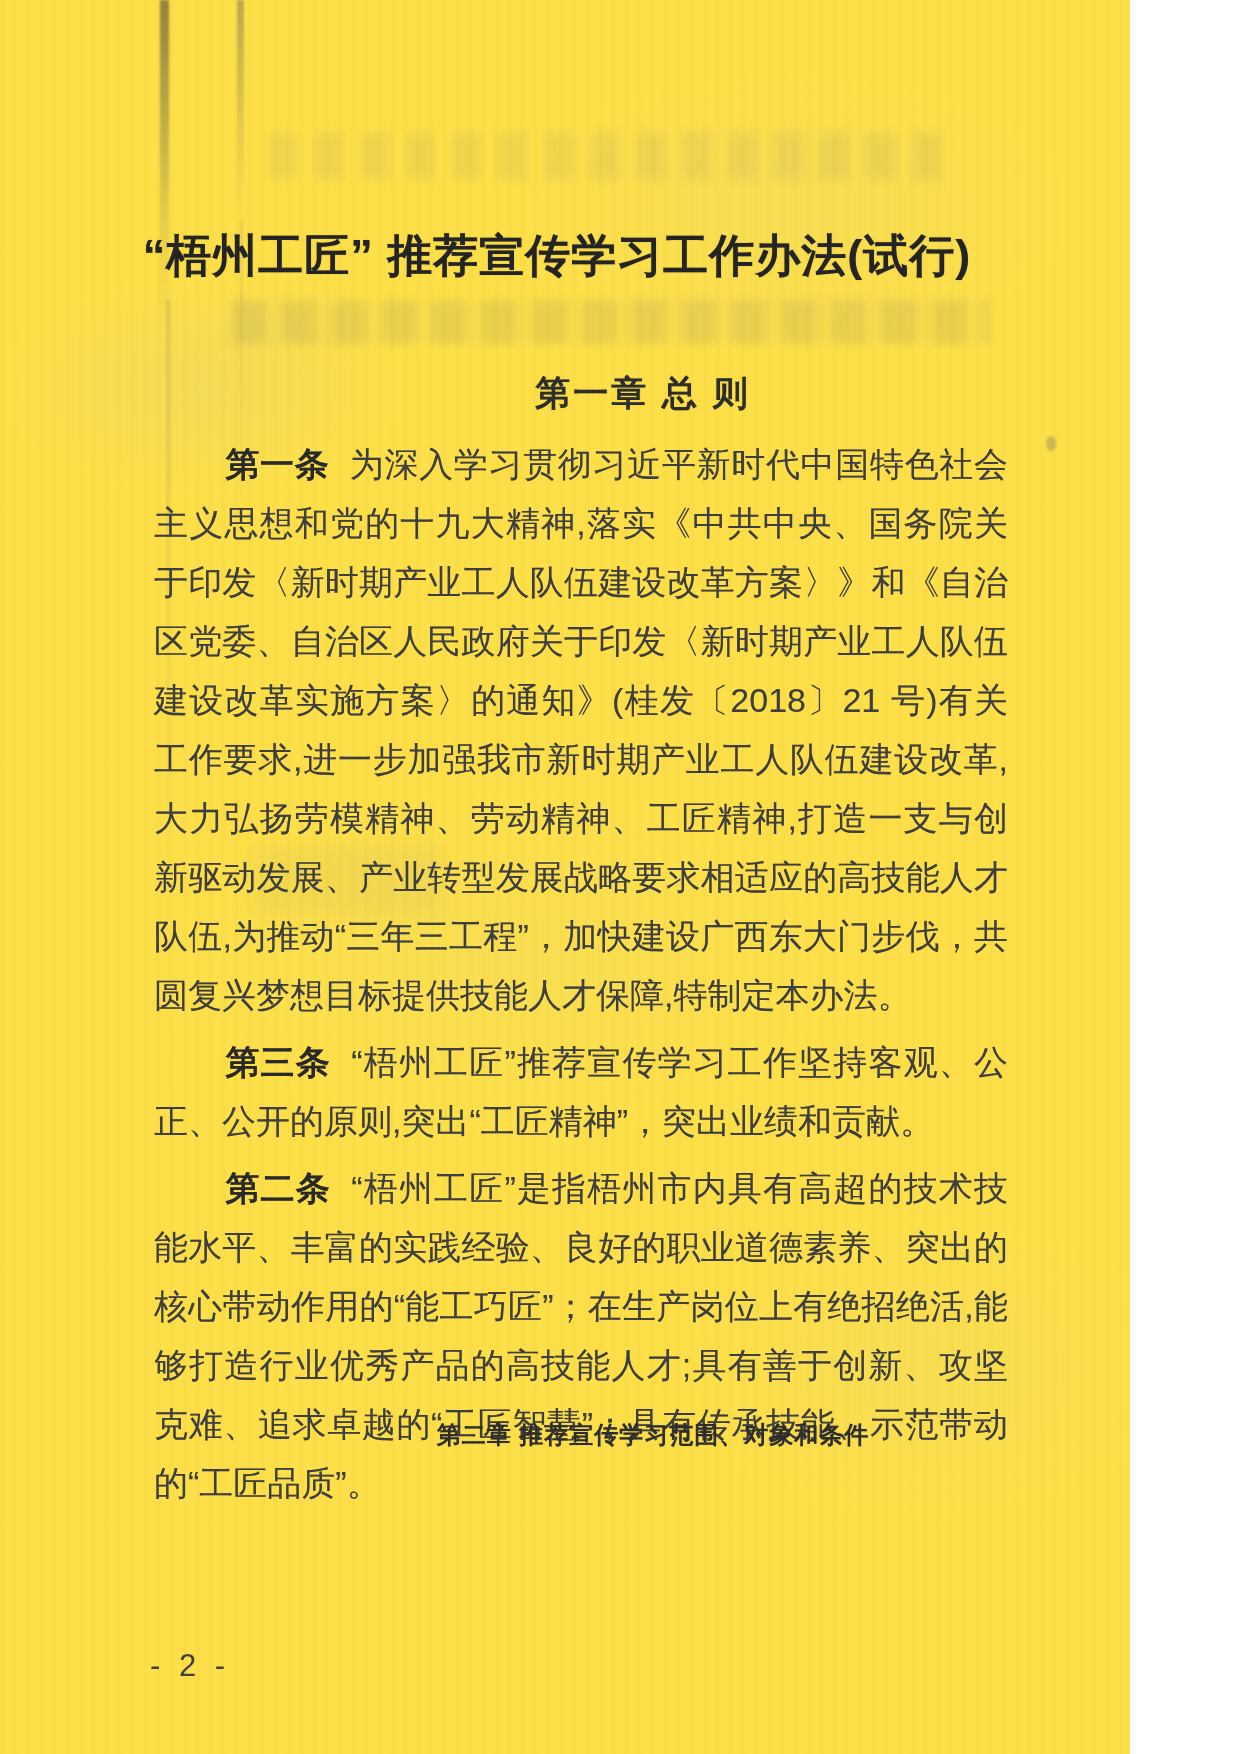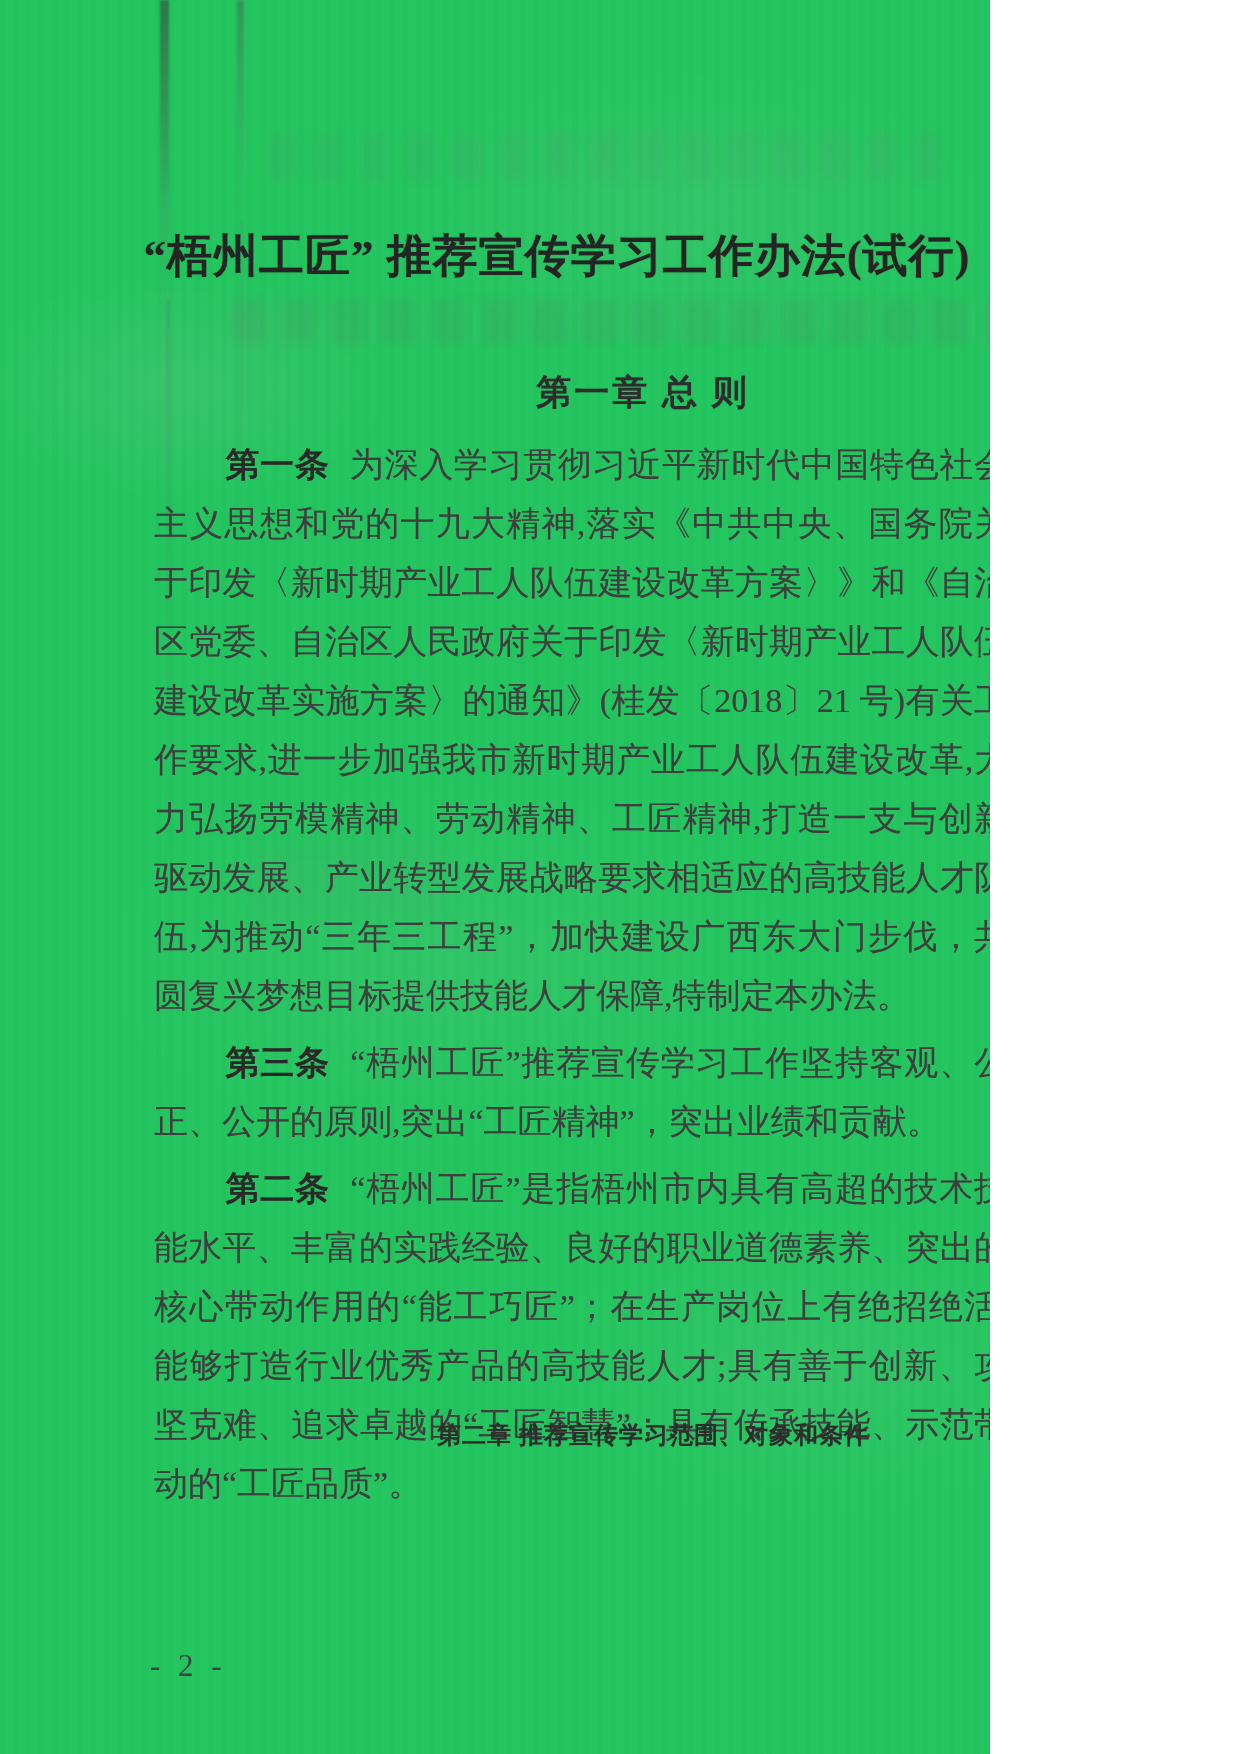--- a/index.html
+++ b/index.html
@@ -1,22 +1,22 @@
 <!DOCTYPE html>
 <html><head>
 <meta charset="utf-8">
 <style>
   html, body { margin: 0; padding: 0; background: #ffffff; }
   .page {
     position: relative;
-    width: 990px;
+    width: 1130px;
     height: 1754px;
-    background: #22c55e;
+    background: #fde047;
     overflow: hidden;
-    font-family: Liberation Serif, serif;
+    font-family: Liberation Sans, sans-serif;
   }
   
   .page::before {
     content: "";
     position: absolute;
     inset: 0;
     background-image:
       radial-gradient(ellipse 300px 160px at 18% 22%, rgba(190,188,184,0.14), transparent 70%),
       radial-gradient(ellipse 420px 200px at 70% 12%, rgba(200,198,194,0.10), transparent 70%),
       radial-gradient(ellipse 500px 260px at 45% 55%, rgba(205,203,199,0.08), transparent 70%),

